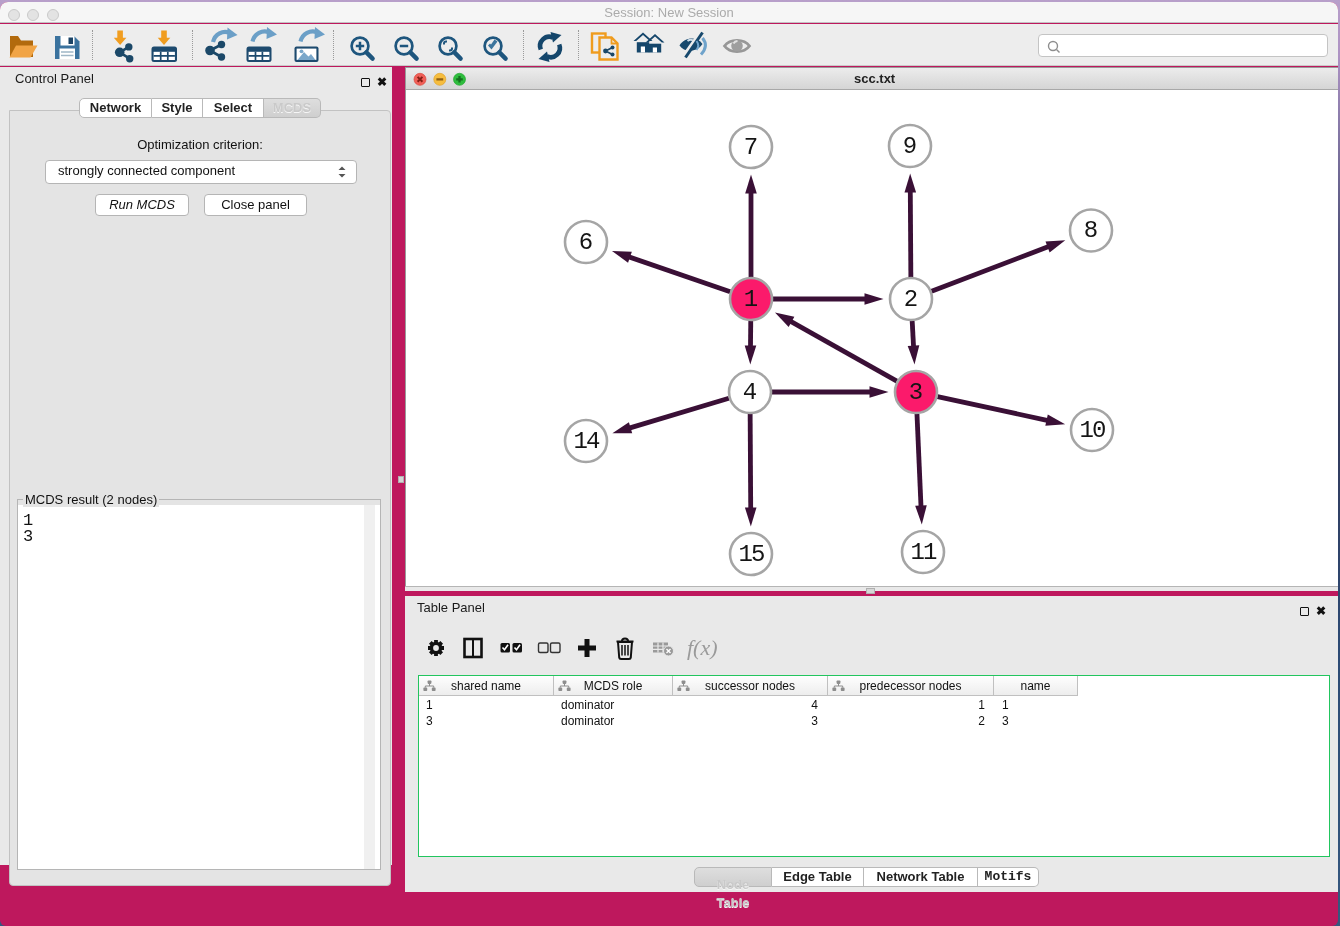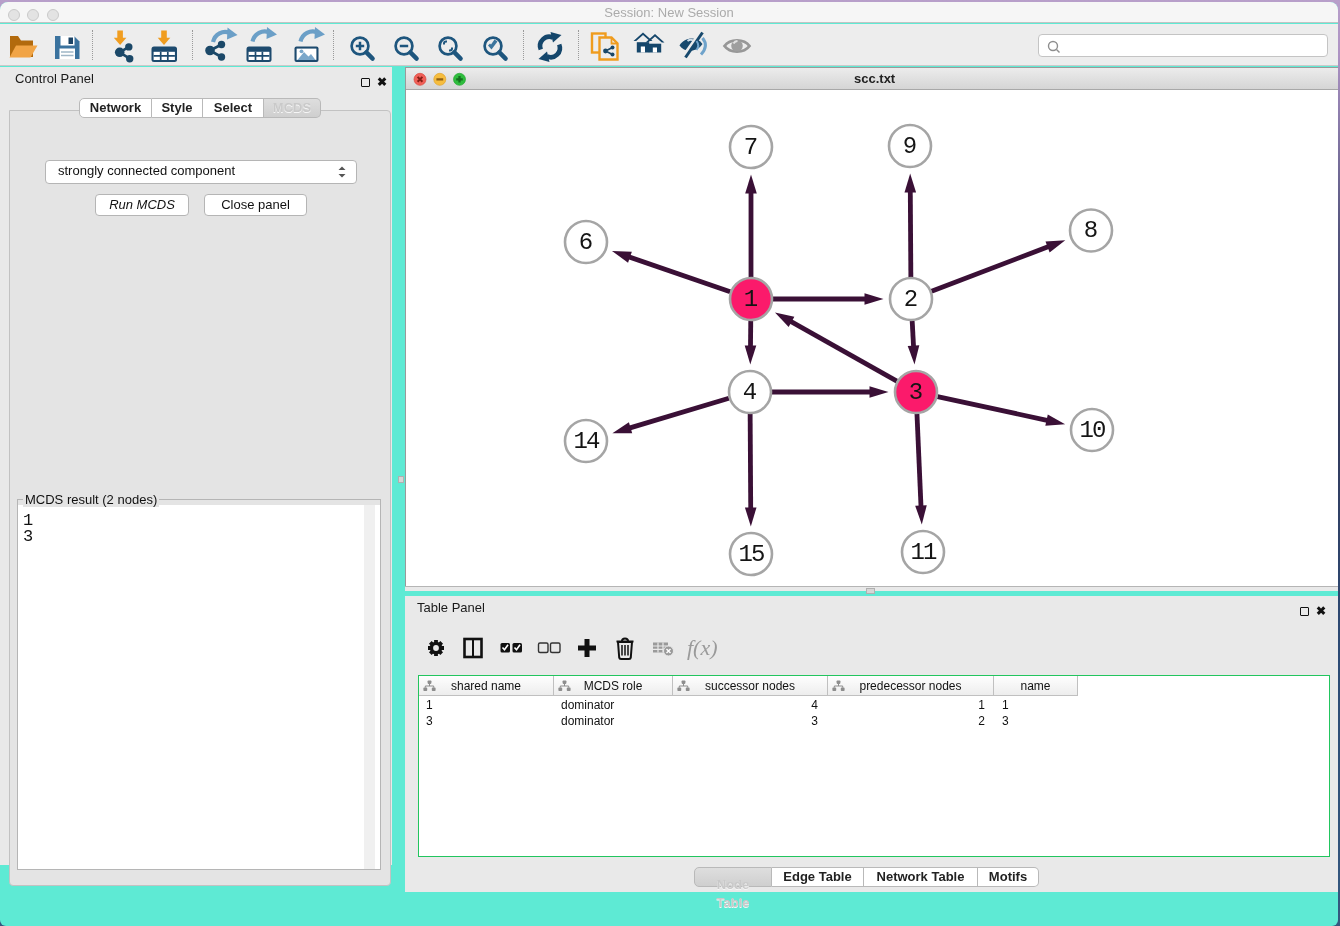--- a/index.html
+++ b/index.html
@@ -1,18 +1,18 @@
 <!DOCTYPE html>
 <html><head>
 <meta charset="utf-8">
 <style>
   * { margin:0; padding:0; box-sizing:border-box; }
   html,body { width:1340px; height:926px; overflow:hidden; }
   body { font-family:"Liberation Sans", sans-serif; background:linear-gradient(180deg,#b89fca 0%,#ad92c3 6%,#8f7fae 12%,#55557e 25%,#333a5c 45%,#2c4a74 70%,#35587f 100%); position:relative; }
-  #win { position:absolute; left:0; top:2px; width:1338px; height:924px; border-radius:8px 8px 6px 6px; overflow:hidden; background:#5eead4; }
+  #win { position:absolute; left:0; top:2px; width:1338px; height:924px; border-radius:8px 8px 6px 6px; overflow:hidden; background:#be185d; }
   
   #titlebar { position:absolute; left:0; top:0; width:100%; height:21px; background:#f6f6f6; border-bottom:1px solid #c3c3c3; }
   .tl { position:absolute; top:6.5px; width:12px; height:12px; border-radius:50%; background:#e3e3e3; border:1px solid #c9c9c9; }
   #apptitle { position:absolute; top:0; left:0; width:100%; text-align:center; font-size:13px; line-height:21px; color:#ababab; }
   
   #toolbar { position:absolute; left:0; top:22px; width:100%; height:42px; background:#ededed; border-bottom:1px solid #cacaca; }
   .tsep { position:absolute; top:6px; height:30px; width:0; border-left:1px dotted #9a9a9a; }
   #searchbox { position:absolute; left:1038px; top:10px; width:290px; height:23px; background:#fff; border:1px solid #c4c4c4; border-radius:4px; }
   
   #cpanel { position:absolute; left:0; top:65px; width:392px; height:798px; background:#e9e9e9; }
@@ -190,20 +190,21 @@
     <div class="phead">Control Panel</div>
     <div class="fbtn" style="left:361px;"></div>
     <div class="xbtn" style="left:377px;">✖</div>
     <div class="tabrow" style="left:79px; top:31px;">
       <div class="tab first" style="width:73px; padding:0;">Network</div>
       <div class="tab" style="width:51px; padding:0;">Style</div>
       <div class="tab" style="width:61px; padding:0;">Select</div>
       <div class="tab last sel" style="width:57px; padding:0;">MCDS</div>
     </div>
     <div id="cpinner">
+      <div id="optlabel">Optimization criterion:</div>
       <div id="dropdown">strongly connected component
         <svg width="10" height="14" style="position:absolute;right:9px;top:4px;" viewBox="0 0 10 14">
             <path d="M1.5 5 L5 1.5 L8.5 5 Z" fill="#555"></path>
             <path d="M1.5 9 L5 12.5 L8.5 9 Z" fill="#555"></path>
           </svg>
       </div>
       <div class="btn" style="left:85px; width:94px;font-style:italic;">Run MCDS</div>
       <div class="btn" style="left:194px; width:103px;">Close panel</div>
       <div id="mcdsbox">
         <div class="bframe"></div>
@@ -371,17 +372,17 @@
           <div class="trow" style="left:142px;top:37px;">dominator</div>
           <div class="trow" style="left:254px;top:37px;width:145px;text-align:right;">3</div>
           <div class="trow" style="left:409px;top:37px;width:157px;text-align:right;">2</div>
           <div class="trow" style="left:583px;top:37px;">3</div>
         </div>
     </div>
     <div id="btabs">
       <div class="tab first sel" style="width:78px; padding:8px;">Node Table</div>
       <div class="tab" style="width:92px; padding:0;">Edge Table</div>
       <div class="tab" style="width:114px; padding:0;">Network Table</div>
-      <div class="tab last" style="width:61px; padding:0;">Motifs</div>
+      <div class="tab last" style="width:61px; padding:0;font-family:Liberation Mono, monospace;">Motifs</div>
     </div>
   </div>
 
 </div>
 
 </body></html>

